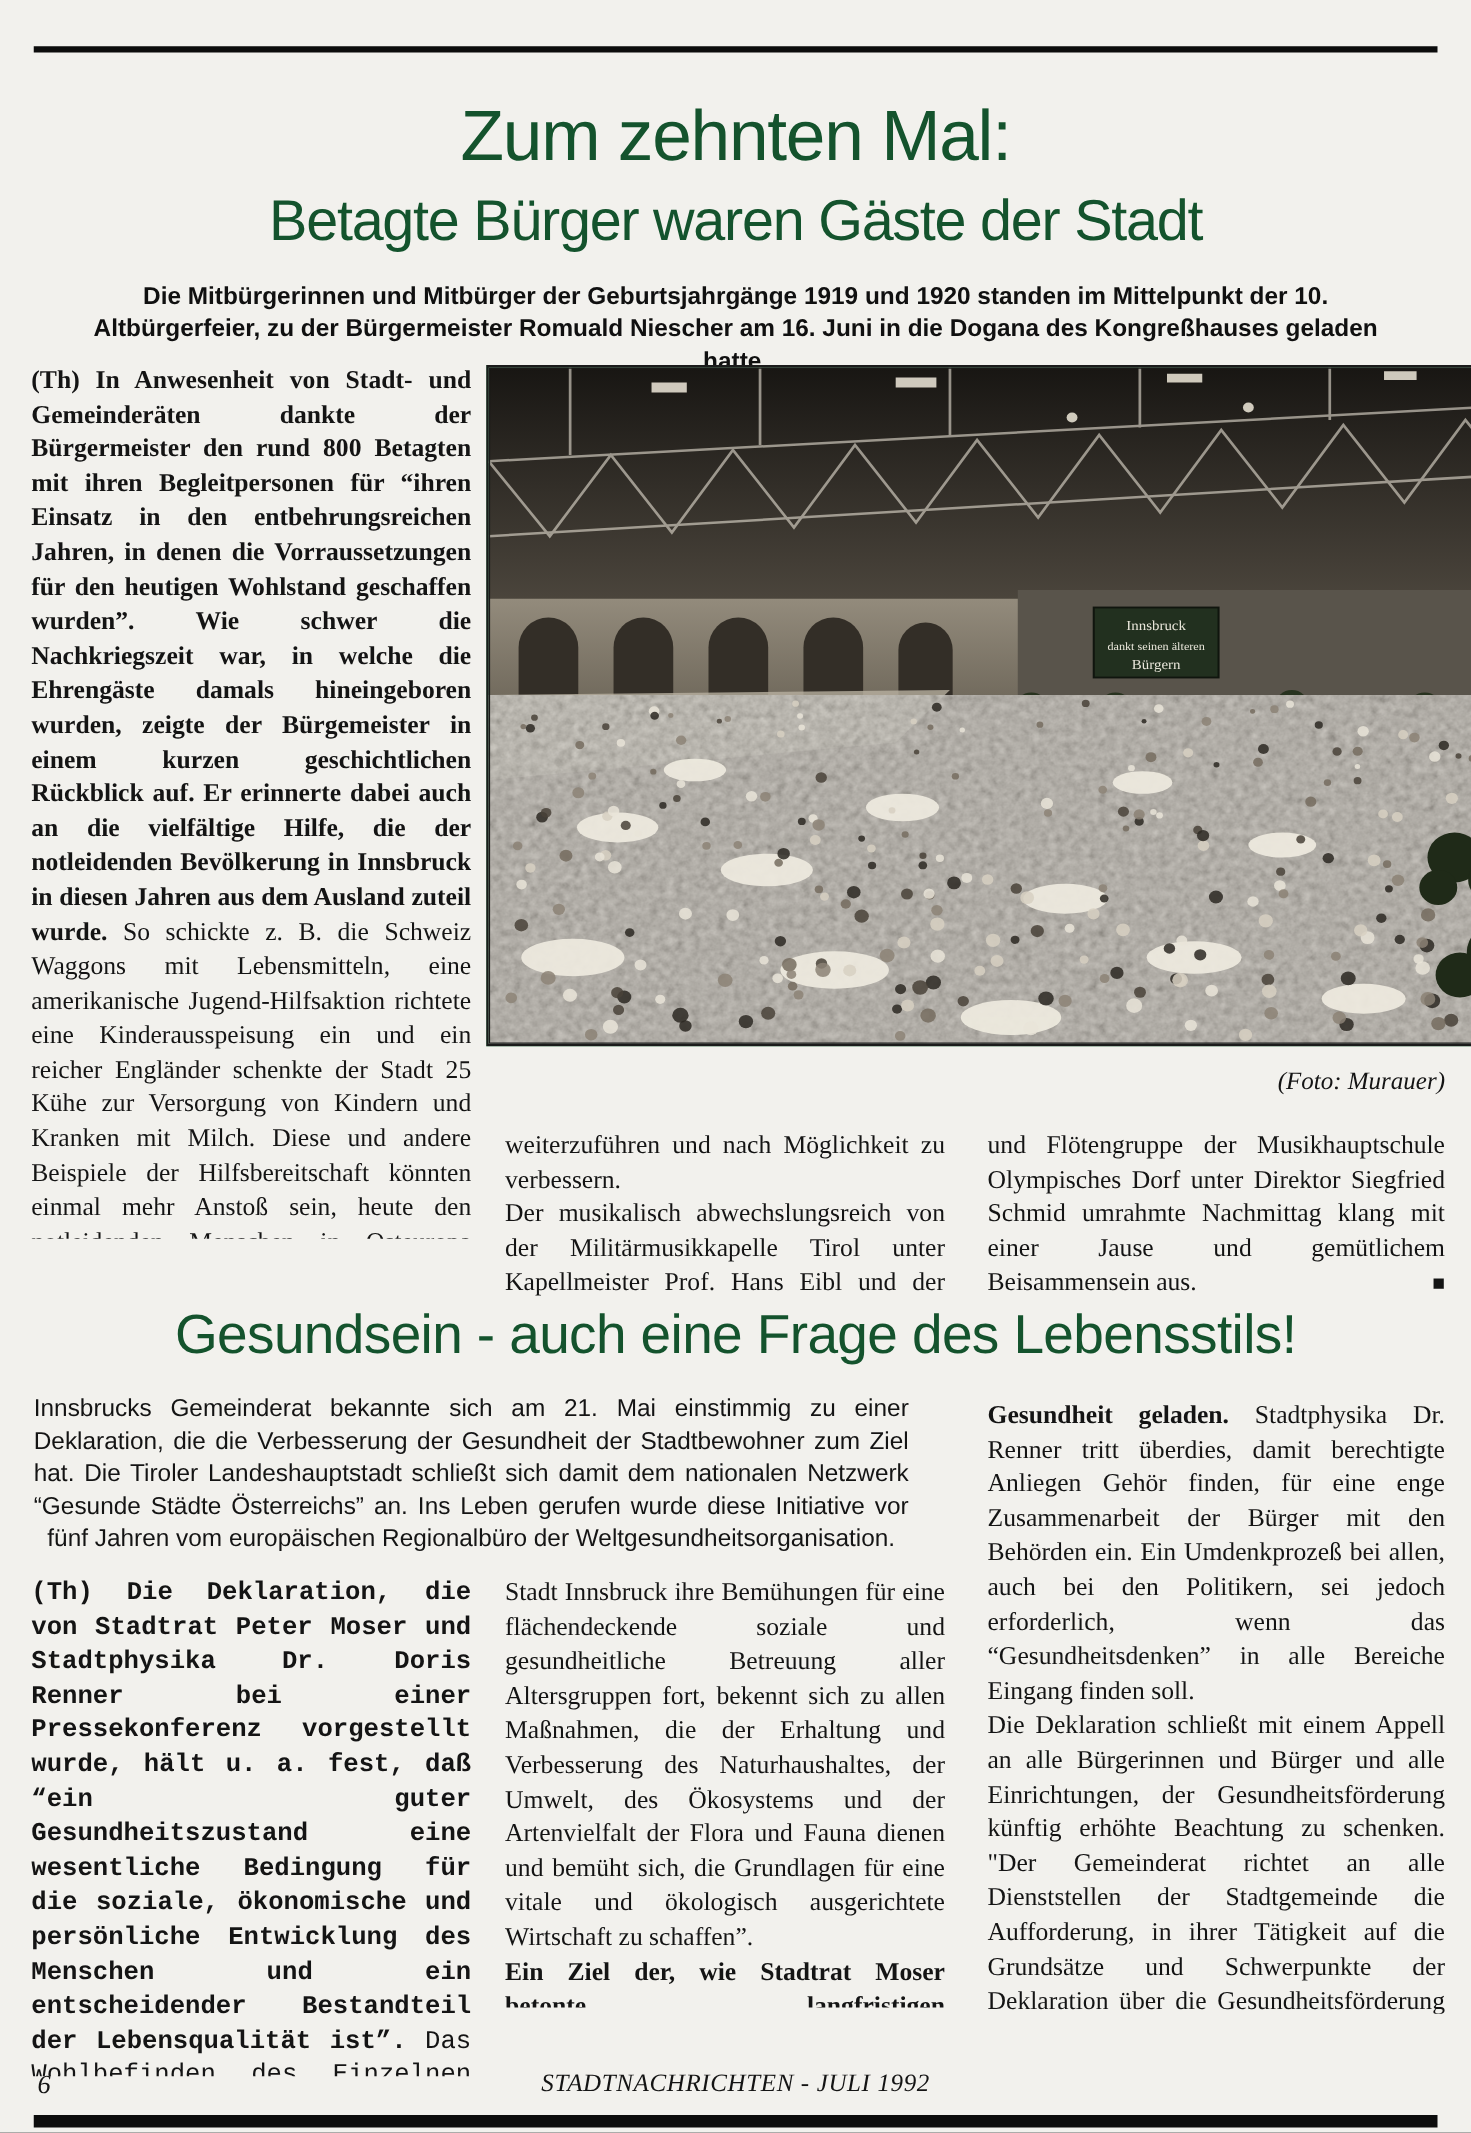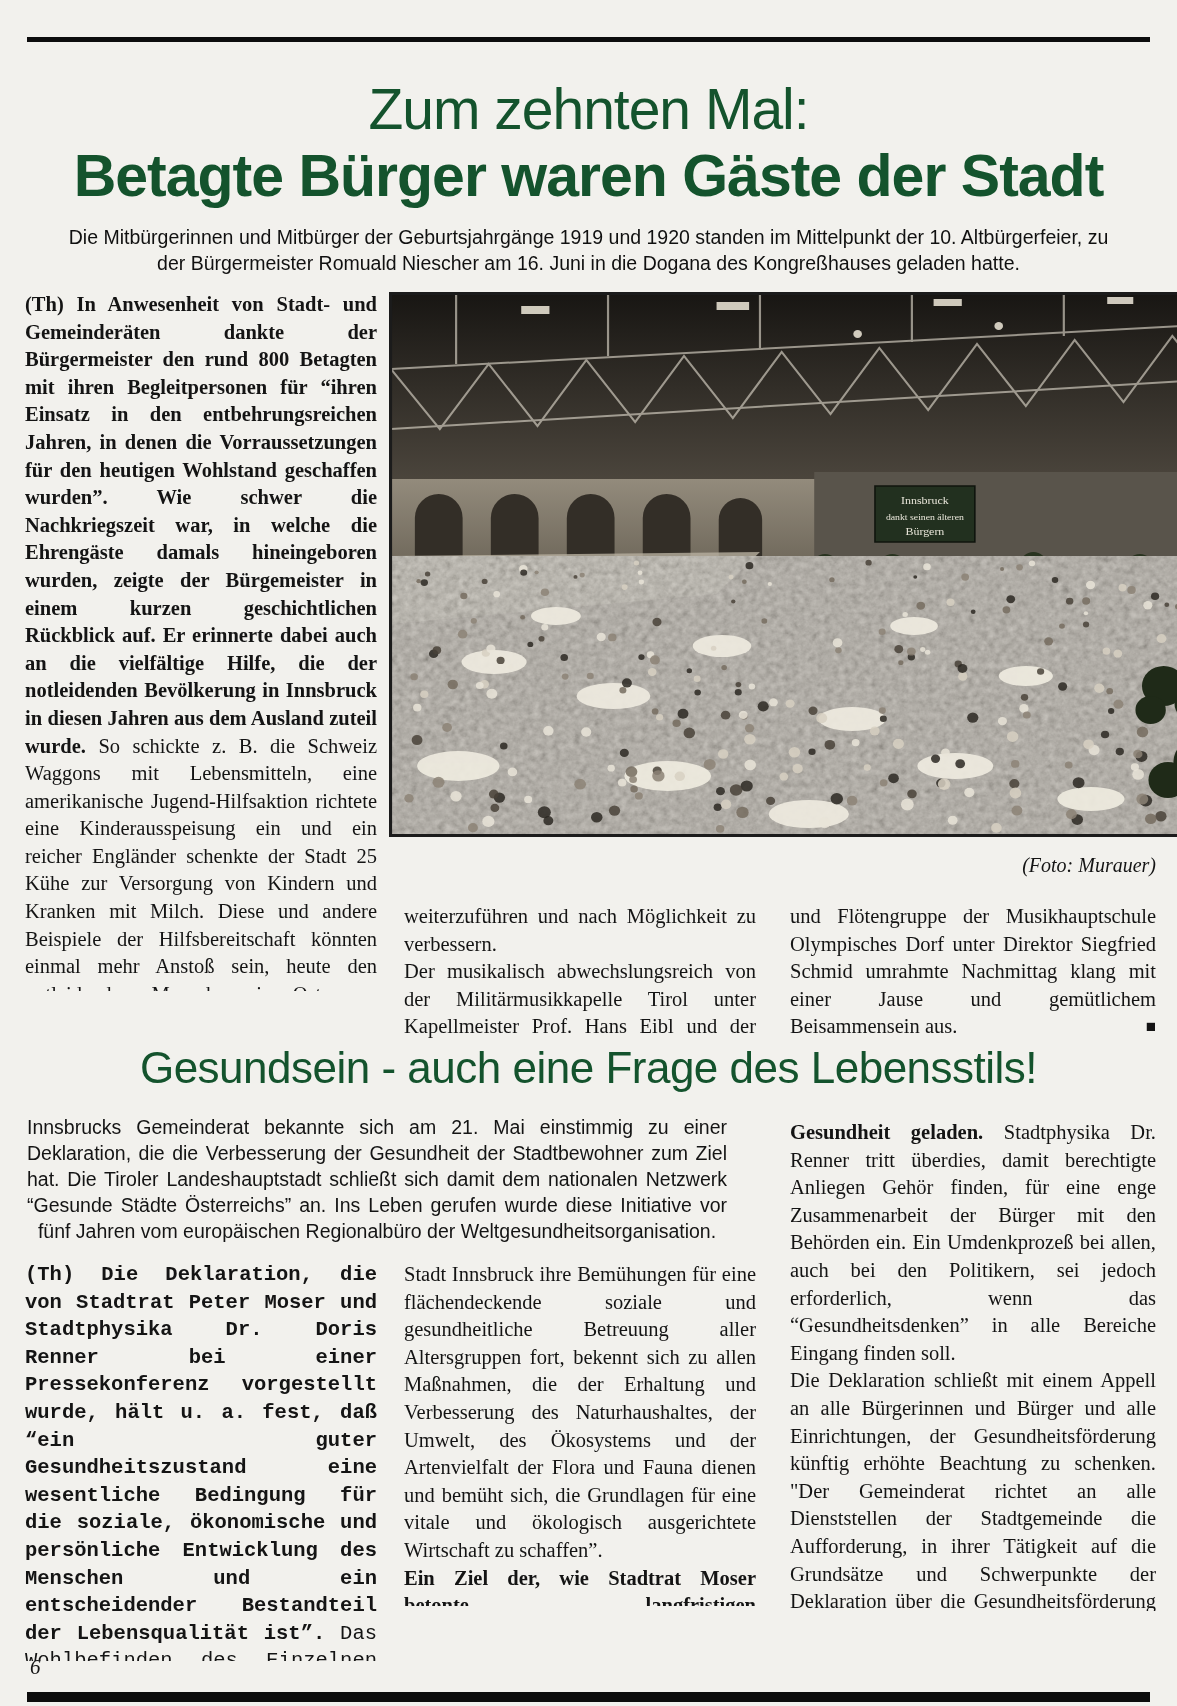--- a/index.html
+++ b/index.html
@@ -10,24 +10,24 @@
   }
   .abs{position:absolute;}
   .rule{background:#0d0d0d;left:27px;right:27px;}
   .rule-top{top:37px;height:5px;}
   .rule-bottom{top:1692px;height:10px;}
   .headline{
     left:0;right:0;text-align:center;font-family:"Liberation Sans",sans-serif;
     color:#14532d;letter-spacing:-1px;font-weight:400;
   }
   .h1a{top:76px;font-size:57px;line-height:66px;}
-  .h1b{top:143px;font-size:59px;line-height:66px;font-weight:bold;}
+  .h1b{top:143px;font-size:46px;line-height:66px;}
   .standfirst{
     top:224px;left:58px;width:1061px;text-align:center;
-    font-family:"Liberation Sans",sans-serif;font-size:19.5px;line-height:26px;color:#101010;
+    font-family:"Liberation Sans",sans-serif;font-size:19.5px;line-height:26px;color:#101010;font-weight:bold;
   }
   .bodycol{
     font-size:20.5px;line-height:27.6px;text-align:justify;overflow:hidden;
     -webkit-hyphens:auto;hyphens:auto;
   }
   .bodycol p{margin:0;}
   .bold{font-weight:bold;}
   .a1col1{top:291px;left:25px;width:352px;height:700px;}
   .photo-wrap{top:292px;left:389px;width:832px;height:545px;border:2px solid #1b1b1b;box-sizing:border-box;background:#86efac;}
   .photo-wrap svg{display:block;width:100%;height:100%;}
@@ -419,16 +419,17 @@
     <p>Stadt Innsbruck ihre Bemühungen für eine flächendeckende soziale und gesundheitliche Betreuung aller Altersgruppen fort, bekennt sich zu allen Maßnahmen, die der Erhaltung und Verbesserung des Naturhaushaltes, der Umwelt, des Ökosystems und der Artenvielfalt der Flora und Fauna dienen und bemüht sich, die Grundlagen für eine vitale und ökologisch ausgerichtete Wirtschaft zu schaffen”.</p>
     <p class="bold">Ein Ziel der, wie Stadtrat Moser betonte, langfristigen Gesundheitspolitik ist es zudem, bei den Mitbürgern die Einsicht zu erreichen, daß es maßgeblich die eigene Lebensführung ist, die die</p>
   </div>
 
   <div class="abs bodycol a2col3">
     <p><span class="bold">Gesundheit geladen.</span><span> Stadtphysika Dr. Renner tritt überdies, damit berechtigte Anliegen Gehör finden, für eine enge Zusammenarbeit der Bürger mit den Behörden ein. Ein Umdenkprozeß bei allen, auch bei den Politikern, sei jedoch erforderlich, wenn das “Gesundheitsdenken” in alle Bereiche Eingang finden soll.</span></p>
     <p><span>Die Deklaration schließt mit einem Appell an alle Bürgerinnen und Bürger und alle Einrichtungen, der Gesundheitsförderung künftig erhöhte Beachtung zu schenken. "Der Gemeinderat richtet an alle Dienststellen der Stadtgemeinde die Aufforderung, in ihrer Tätigkeit auf die Grundsätze und Schwerpunkte der Deklaration über die Gesundheitsförderung Bedacht zu nehmen. Diese Richtlinien sind auch gegenüber übergeordneten Behörden zu vertreten."</span></p>
   </div>
 
   <div class="abs footer-num">6</div>
+  <div class="abs footer-title">STADTNACHRICHTEN - JULI 1992</div>
 
   <div class="abs rule rule-bottom"></div>
 
 </div>
 
 </body></html>

